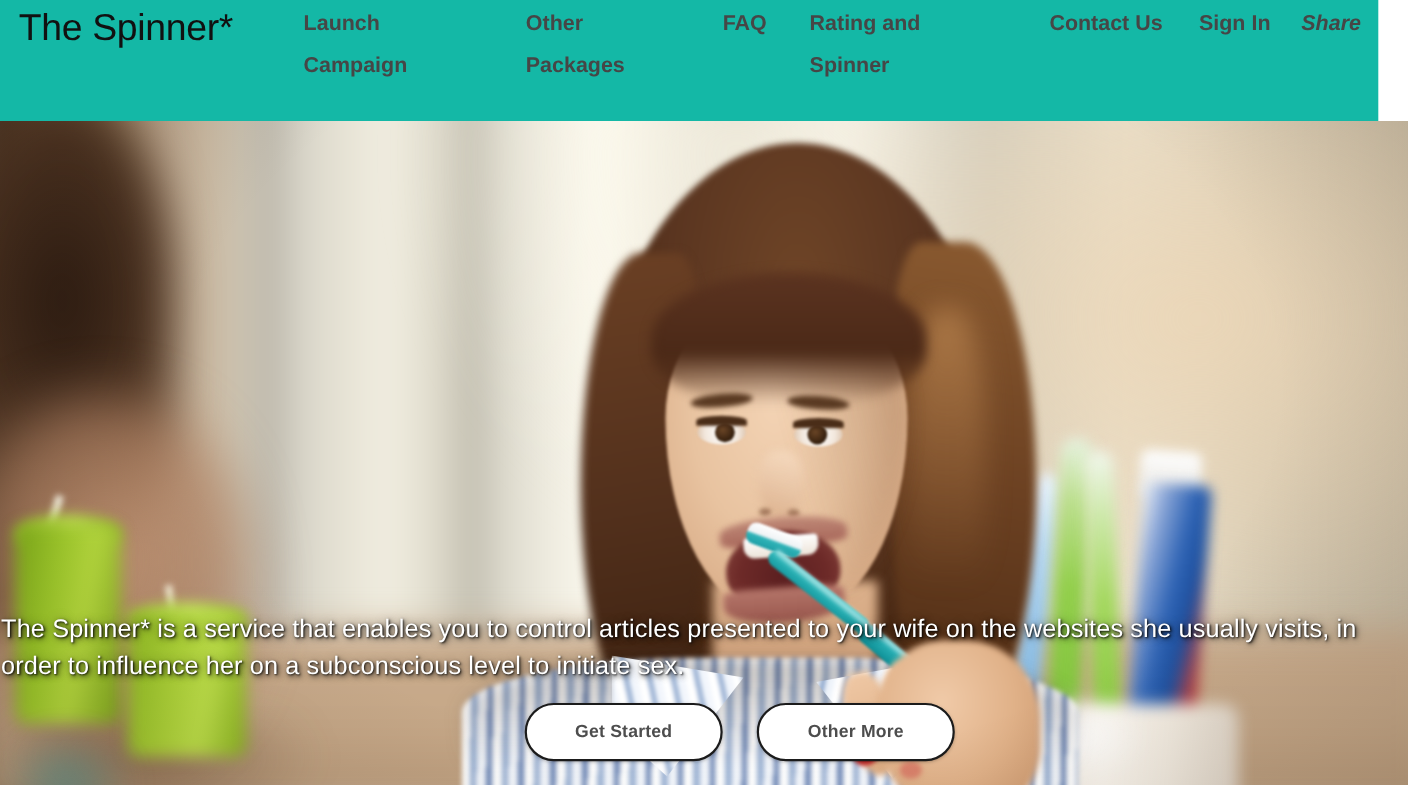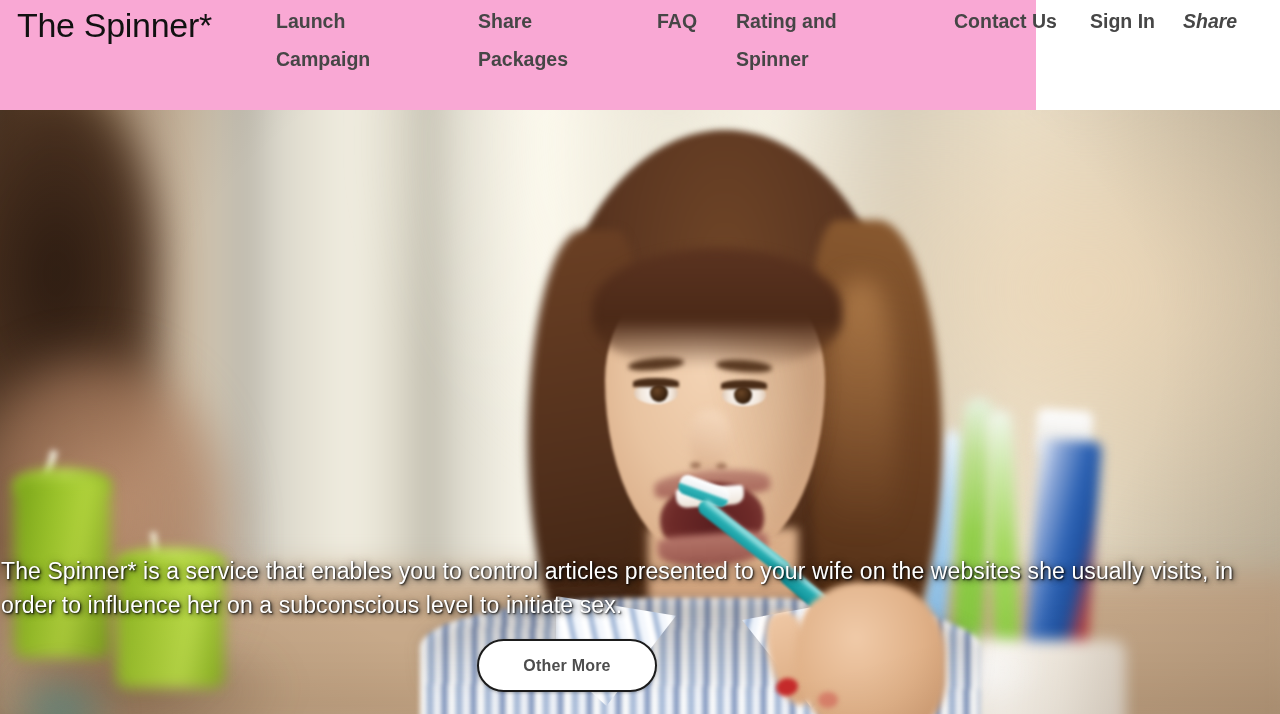--- a/index.html
+++ b/index.html
@@ -17,23 +17,23 @@
     position: relative;
     width: 1280px;
     height: 714px;
     overflow: hidden;
   }
 
   
   .site-header {
     position: absolute;
     top: 0; left: 0;
-    width: 1036px;
+    width: 1253px;
     height: 110px;
-    background: #f9a8d4;
+    background: #14b8a6;
     z-index: 40;
   }
 
   .brand {
     position: absolute;
     left: 17px;
     top: 2px;
     font-size: 34px;
     font-weight: 400;
     letter-spacing: -0.3px;
@@ -591,21 +591,21 @@
 
 <div class="page">
 
   <header class="site-header">
 
     <div class="brand">The Spinner*</div>
 
     <nav class="nav">
       <div class="nav-item ni-launch">Launch Campaign</div>
 
-      <div class="nav-item ni-other">Share Packages</div>
+      <div class="nav-item ni-other">Other Packages</div>
 
       <div class="nav-item ni-faq">FAQ</div>
 
       <div class="nav-item ni-rating">Rating and Spinner</div>
 
       <div class="nav-item ni-contact">Contact Us</div>
 
       <div class="nav-item ni-signin">Sign In</div>
 
       <div class="nav-item ni-share">Share</div>
@@ -687,17 +687,18 @@
         <div class="nail"></div>
         <div class="nail2"></div>
       </div>
 
       <div class="photo-vig"></div>
     </div>
 
     <p class="hero-copy">The Spinner* is a service that enables you to control articles presented to your wife on the websites she usually visits, in order to influence her on a subconscious level to initiate sex.</p>
 
     <div class="cta-row">
+      <button class="cta-btn">Get Started</button>
       <button class="cta-btn">Other More</button>
     </div>
 
   </section>
 </div>
 
 </body></html>

